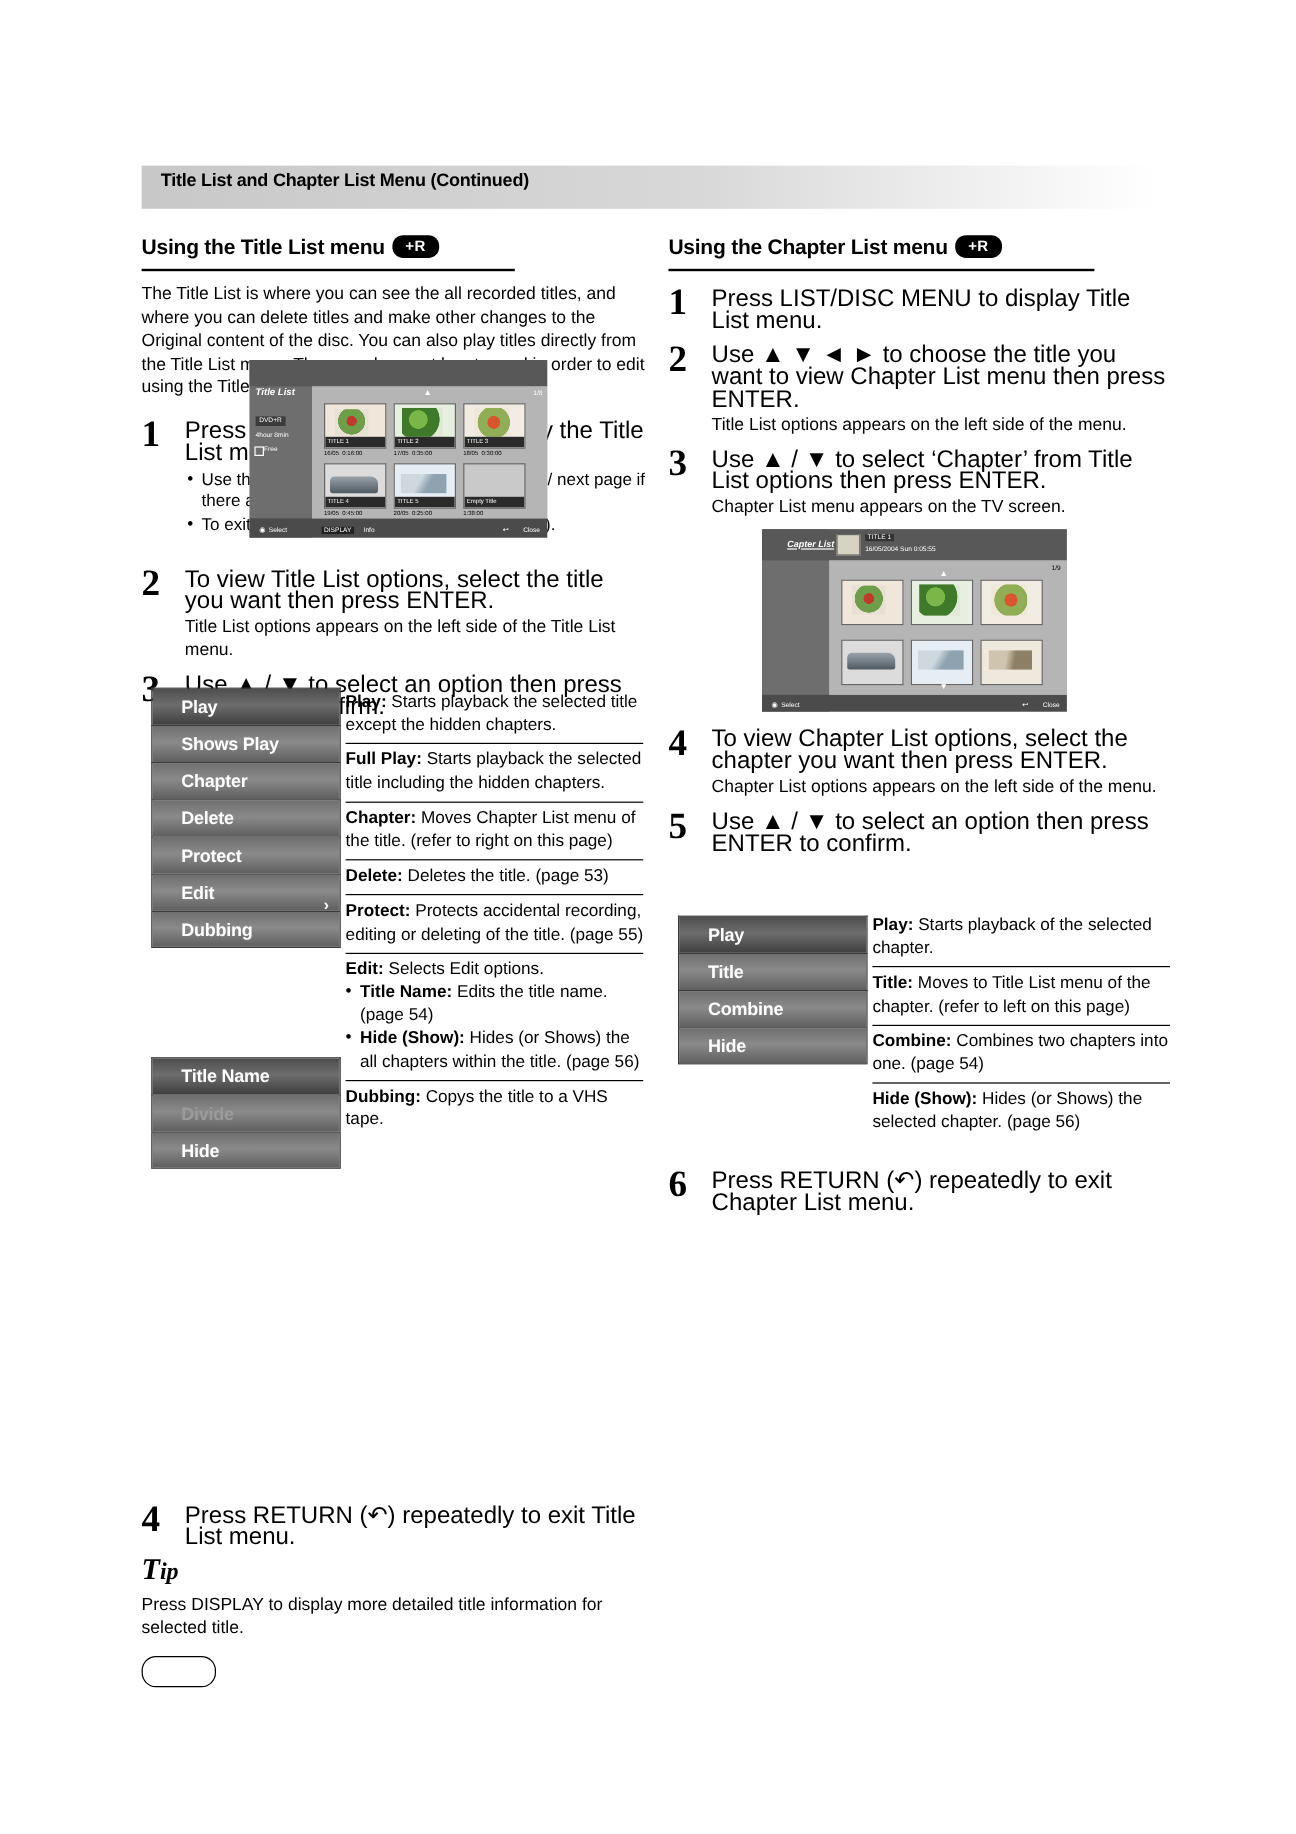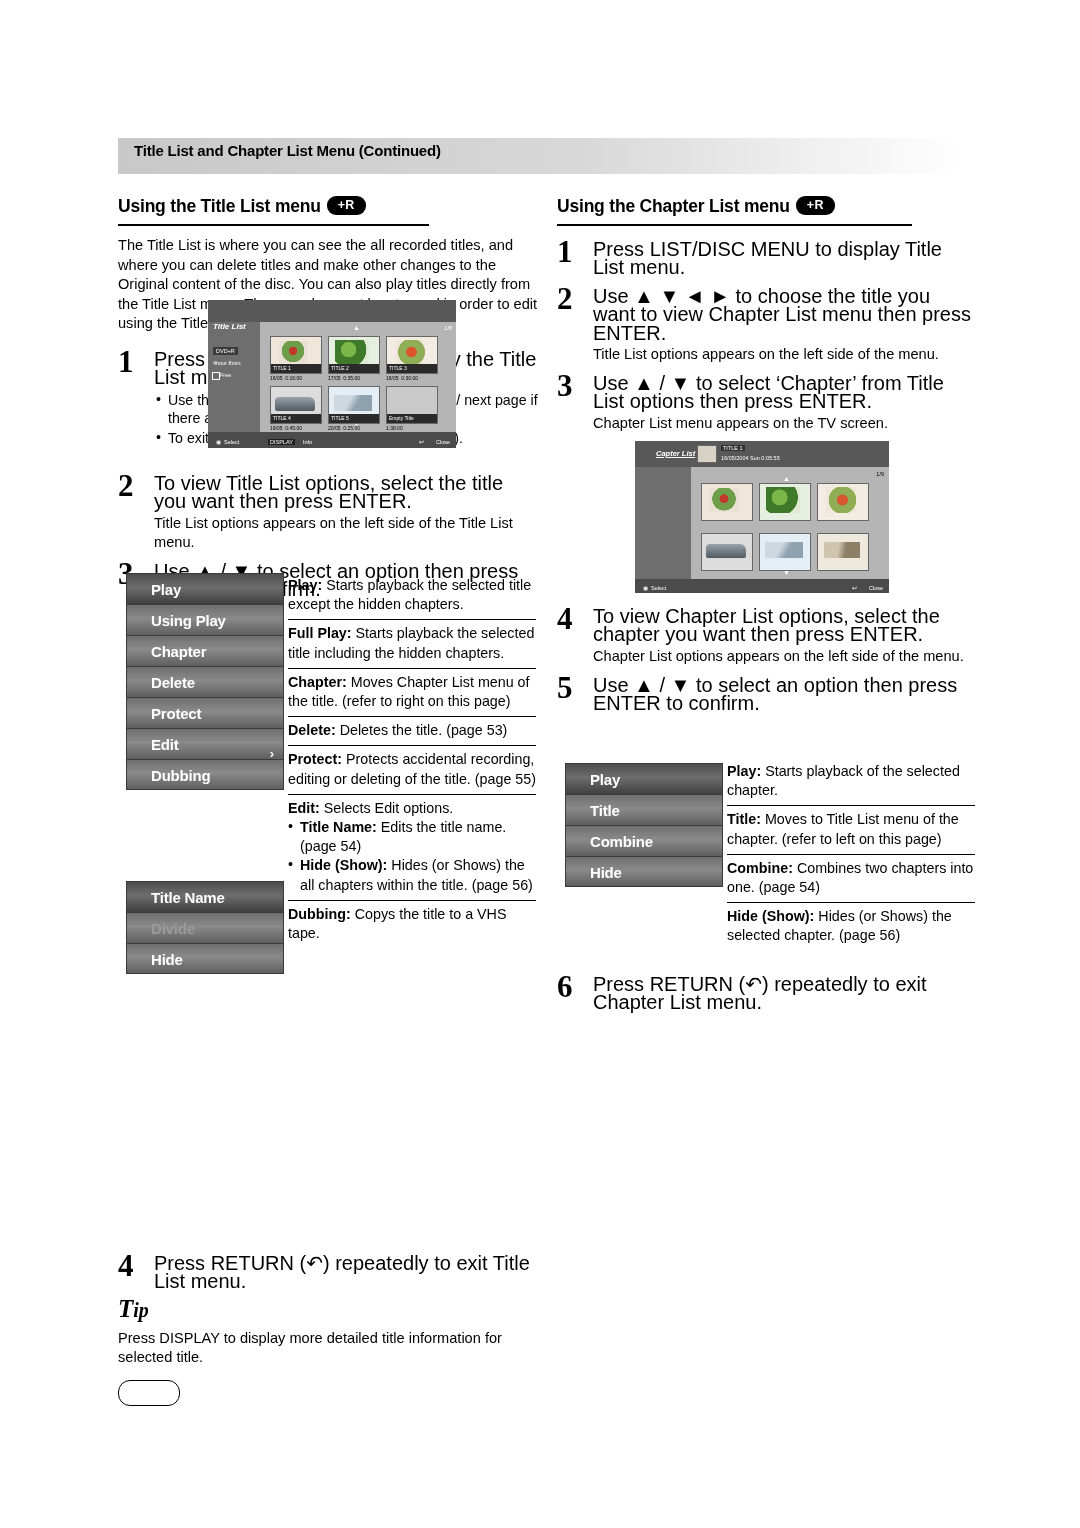--- a/index.html
+++ b/index.html
@@ -194,21 +194,21 @@
     </div>
 
     <div class="step" style="margin-top:10px">
       <span class="num">3</span>
       <div class="stitle">Use ▲ / ▼ to select an option then press ENTER to confirm.</div>
     </div>
   </div>
 
   <div style="position:absolute;left:126px;top:573px;width:158px;" class="optbox">
     <div class="opt sel">Play</div>
-    <div class="opt">Using Play</div>
+    <div class="opt">Shows Play</div>
     <div class="opt">Chapter</div>
     <div class="opt">Delete</div>
     <div class="opt">Protect</div>
     <div class="opt"><span>Edit</span><span class="arrow">›</span></div>
     <div class="opt">Dubbing</div>
   </div>
 
   <div style="position:absolute;left:126px;top:881px;width:158px;" class="optbox">
     <div class="opt sel">Title Name</div>
     <div class="opt dim">Divide</div>

